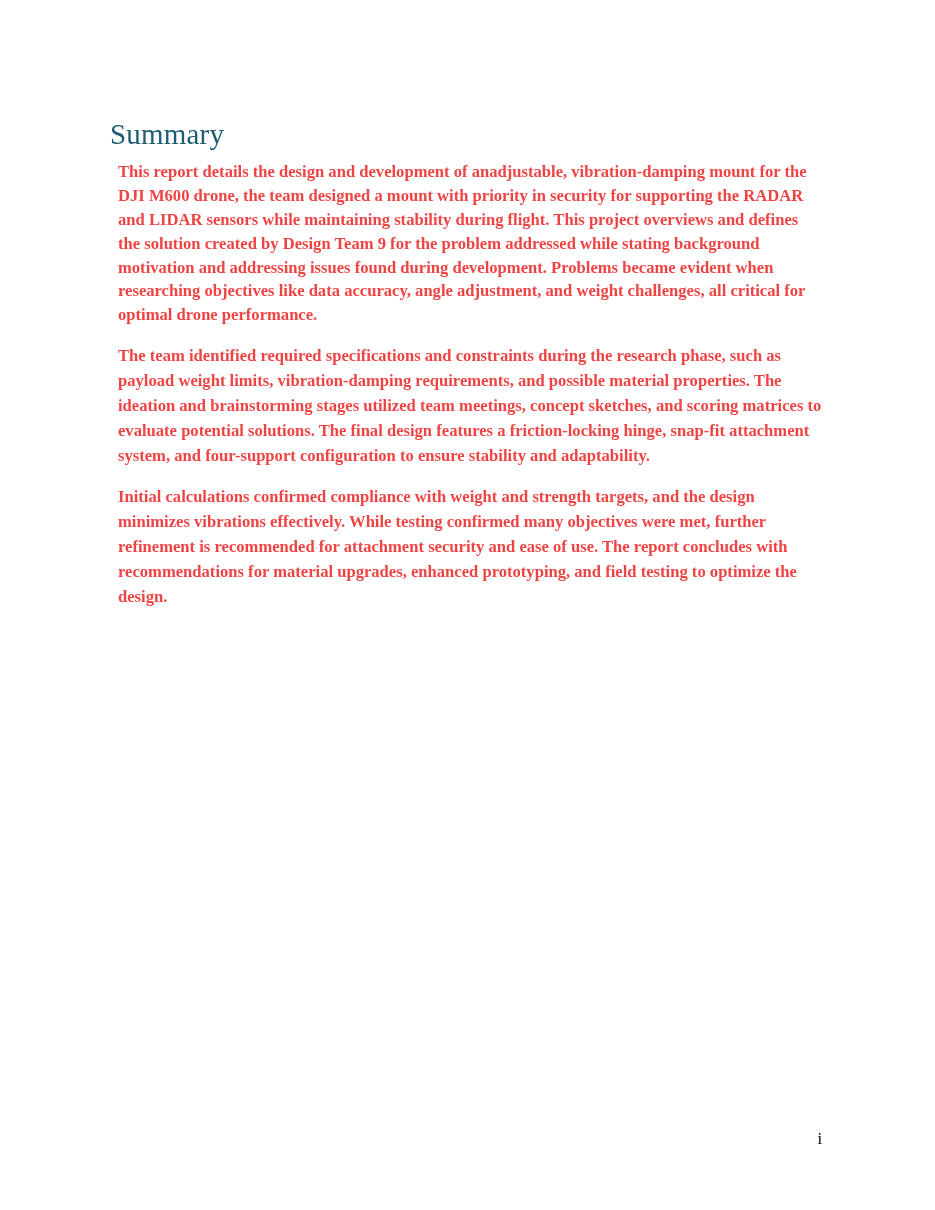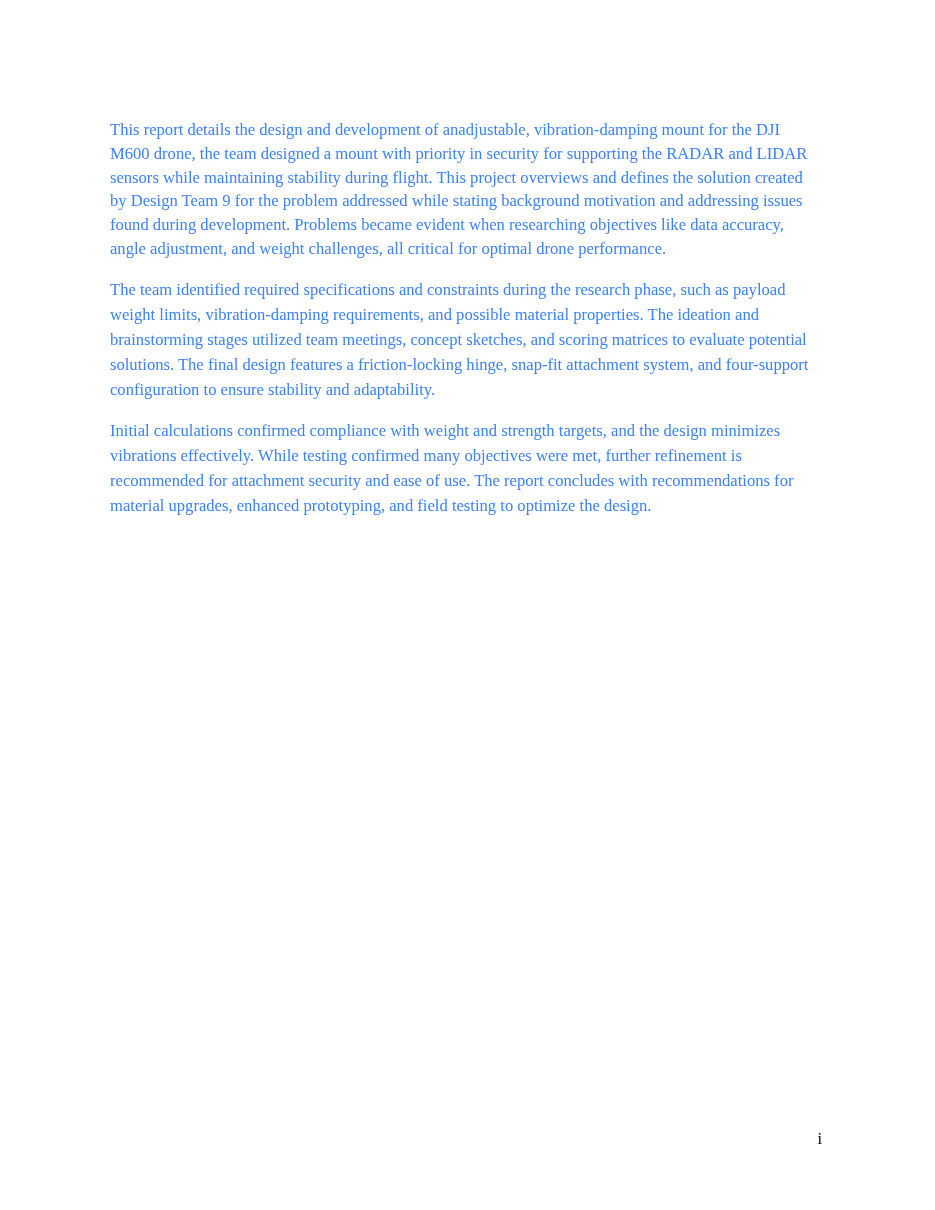--- a/index.html
+++ b/index.html
@@ -30,24 +30,25 @@
     font-size: 29px;
     font-weight: normal;
     color: #1f5c73;
     letter-spacing: 0.2px;
     margin: 0 0 10px 0;
     line-height: 1.12;
   }
   .para {
     font-size: 16.6px;
     line-height: 23.8px;
-    margin: 0 0 16px 0;
+    margin: 0 0 16px 8px;
     text-align: left;
-    color: #3b82f6;
+    color: #ef4444;
     white-space: pre-line;
+    font-weight: bold;
   }
   
   .para.loose {
     line-height: 25px;
   }
   .para.last {
     margin-bottom: 0;
   }
   .page-number {
     position: absolute;
@@ -59,20 +60,21 @@
     text-align: right;
   }
 </style>
 </head>
 <body>
 
 <div class="page">
 
   <div class="content">
 
+    <h1 class="doc-heading">Summary</h1>
 
     <p class="para">This report details the design and development of anadjustable, vibration-damping mount for the DJI M600 drone, the team designed a mount with priority in security for supporting the RADAR and LIDAR sensors while maintaining stability during flight. This project overviews and defines the solution created by Design Team 9 for the problem addressed while stating background motivation and addressing issues found during development. Problems became evident when researching objectives like data accuracy, angle adjustment, and weight challenges, all critical for optimal drone performance.</p>
 
     <p class="para loose">The team identified required specifications and constraints during the research phase, such as payload weight limits, vibration-damping requirements, and possible material properties. The ideation and brainstorming stages utilized team meetings, concept sketches, and scoring matrices to evaluate potential solutions. The final design features a friction-locking hinge, snap-fit attachment system, and four-support configuration to ensure stability and adaptability.</p>
 
     <p class="para loose last">Initial calculations confirmed compliance with weight and strength targets, and the design minimizes vibrations effectively. While testing confirmed many objectives were met, further refinement is recommended for attachment security and ease of use. The report concludes with recommendations for material upgrades, enhanced prototyping, and field testing to optimize the design.</p>
 
   </div>
 
   <div class="page-number">i</div>

